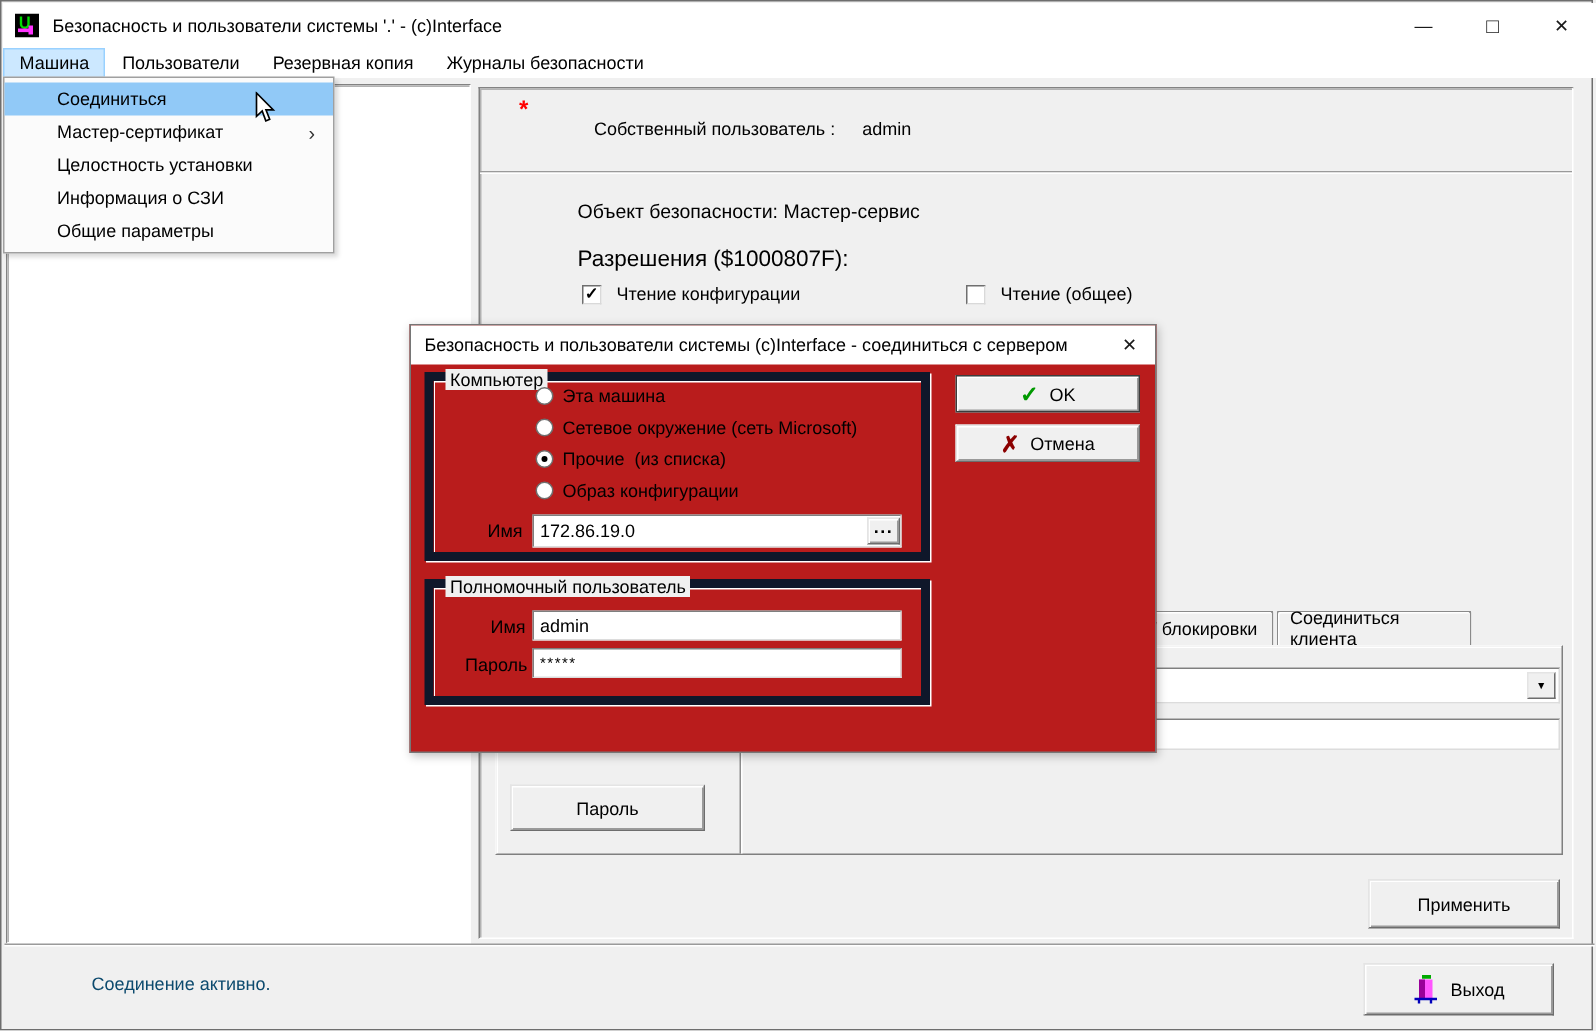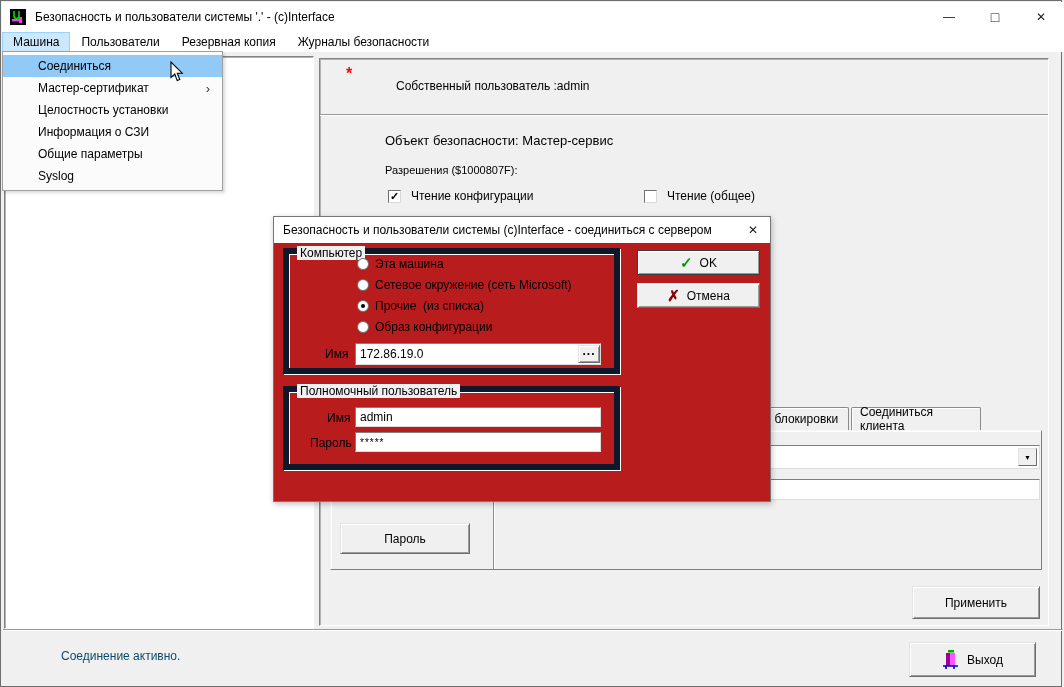--- a/index.html
+++ b/index.html
@@ -115,28 +115,28 @@
     <div class="menu-item">Пользователи</div>
     <div class="menu-item">Резервная копия</div>
     <div class="menu-item">Журналы безопасности</div>
   </div>
 
   <div class="abs sunken-panel tree-panel"></div>
 
   <div class="abs sunken-panel main-panel">
 
     <span class="abs asterisk" style="left:26px; top:6px;">*</span>
-    <div class="abs" style="left:76px; top:20px; display:flex; ">
+    <div class="abs" style="left:76px; top:20px; display:flex; gap:18px;">
       <span class="lbl">Собственный пользователь :</span>
       <span class="lbl">admin</span>
     </div>
     <div class="abs groove-h" style="left:0; top:55px; width:728px;"></div>
 
     <div class="abs lbl" style="left:65px; top:74px; font-size:13px;">Объект безопасности: Мастер-сервис</div>
-    <div class="abs lbl" style="left:65px; top:105px; font-size:11px;">Разрешения ($1000807F):</div>
+    <div class="abs lbl" style="left:65px; top:105px; font-size:15px;">Разрешения ($1000807F):</div>
 
     <div class="abs" style="left:68px; top:130px; display:flex; align-items:center; gap:10px;">
       <span class="cb">
           <span>✓</span>
         </span>
       <span class="lbl">Чтение конфигурации</span>
     </div>
     <div class="abs" style="left:324px; top:130px; display:flex; align-items:center; gap:10px;">
       <span class="cb"></span>
       <span class="lbl">Чтение (общее)</span>
@@ -193,23 +193,20 @@
     </div>
     <div class="dd-item">
         <span>Целостность установки</span>
       </div>
     <div class="dd-item">
         <span>Информация о СЗИ</span>
       </div>
     <div class="dd-item">
         <span>Общие параметры</span>
       </div>
-    <div class="dd-item">
-        <span>Syslog</span>
-      </div>
   </div>
 
   <div class="abs" style="left:169px; top:60px; z-index:100;">
     <svg width="15" height="22" viewBox="0 0 15 22">
       <path d="M1,1 L1,16.5 L4.8,13 L7.2,19.6 L9.8,18.5 L7.3,12.2 L12.2,12.2 Z" fill="#ffffff" stroke="#000000" stroke-width="1.1"></path>
     </svg>
   </div>
 
   <div class="abs dialog">
     <div class="dlg-titlebar">

